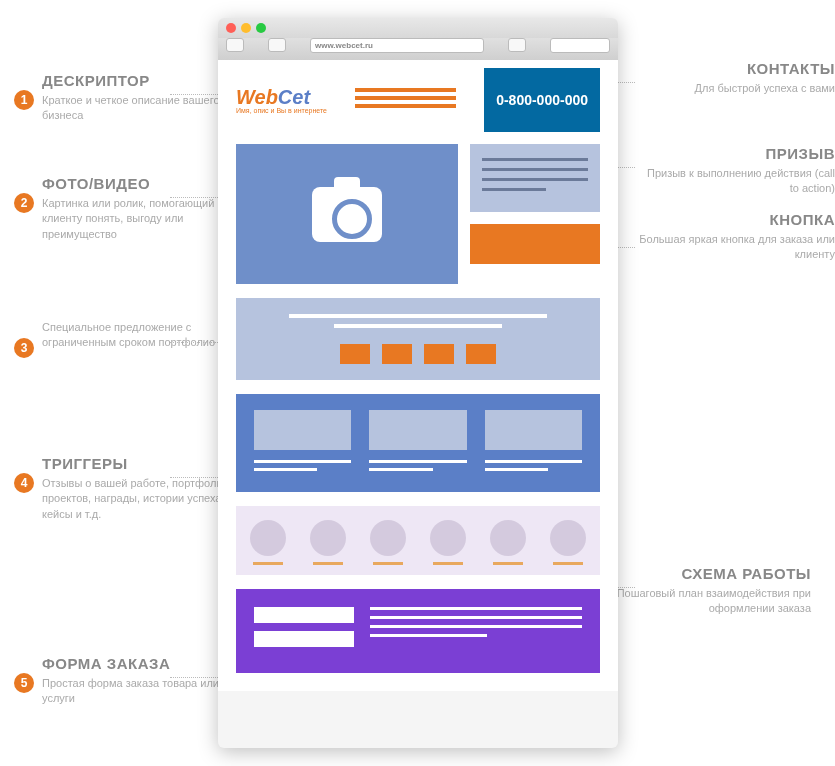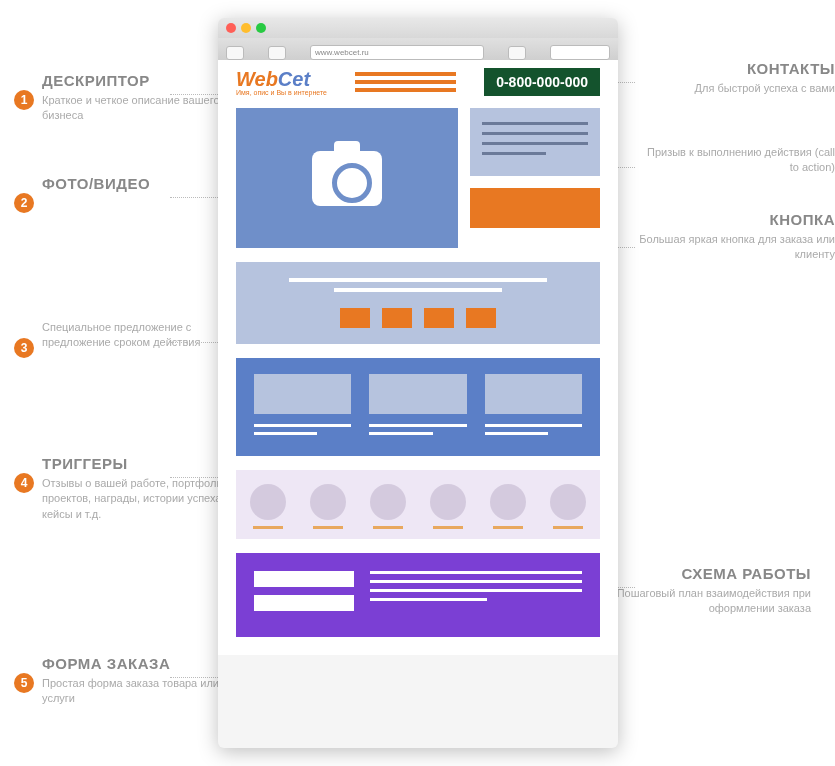--- a/index.html
+++ b/index.html
@@ -16,35 +16,35 @@
 .connector { position: absolute; border-top: 1px dotted #bbb; }
 .connector .dot { position: absolute; width: 8px; height: 8px; border-radius: 50%; background: #e87822; top: -4px; }
 
 
 .browser { position: absolute; left: 218px; top: 18px; width: 400px; height: 730px; background: #f5f5f5; border-radius: 6px; box-shadow: 0 4px 20px rgba(0,0,0,0.25); overflow: hidden; }
 .titlebar { height: 20px; background: linear-gradient(#e8e8e8,#d8d8d8); display: flex; align-items: center; padding: 0 8px; gap: 5px; }
 .tb-dot { width: 10px; height: 10px; border-radius: 50%; }
 .tb-red { background: #ff5f57; }
 .tb-yellow { background: #ffbd2e; }
 .tb-green { background: #28ca42; }
-.toolbar { height: 22px; background: linear-gradient(#e0e0e0,#cfcfcf); display: flex; align-items: flex-end; padding: 0 8px; gap: 24px; }
+.toolbar { height: 22px; background: linear-gradient(#e0e0e0,#cfcfcf); display: flex; align-items: flex-start; padding: 0 8px; gap: 24px; font-weight: bold; }
 .tb-btn { width: 18px; height: 14px; background: #f8f8f8; border: 1px solid #bbb; border-radius: 3px; }
 .urlbar { flex: 1; height: 15px; background: #fff; border: 1px solid #bbb; border-radius: 3px; font-size: 8px; color: #888; padding: 1px 4px; display: flex; align-items: center; }
 .searchbar { width: 60px; height: 15px; background: #fff; border: 1px solid #bbb; border-radius: 3px; }
 
 .page { background: #fff; padding: 8px 18px 18px; }
 
-.header { display: flex; align-items: flex-end; gap: 28px; margin-bottom: 12px; }
+.header { display: flex; align-items: center; gap: 28px; margin-bottom: 12px; }
 .logo { font-size: 20px; font-weight: bold; font-style: italic; }
 .logo .w1 { color: #e87822; }
 .logo .w2 { color: #5b7fc7; }
 .tagline { font-size: 7px; color: #e87822; margin-top: -2px; }
 .header-lines { flex: 1; }
 .header-lines div { height: 4px; background: #e87822; margin-bottom: 4px; }
-.phone { background: #14532d; color: #fff; font-size: 14px; font-weight: bold; padding: 6px 12px; }
+.phone { background: #0369a1; color: #fff; font-size: 14px; font-weight: bold; padding: 24px 12px; }
 
 .row1 { display: flex; gap: 12px; margin-bottom: 14px; }
 .hero { flex: 1; height: 140px; background: #6f8fc9; display: flex; align-items: center; justify-content: center; }
 .camera { width: 70px; height: 55px; background: #fff; border-radius: 8px; position: relative; }
 .camera::before { content: ''; position: absolute; top: -10px; left: 22px; width: 26px; height: 12px; background: #fff; border-radius: 4px 4px 0 0; }
 .camera::after { content: ''; position: absolute; top: 12px; left: 20px; width: 30px; height: 30px; border: 5px solid #6f8fc9; border-radius: 50%; }
 .side { width: 130px; display: flex; flex-direction: column; gap: 12px; }
 .cta-box { background: #b6c3de; padding: 14px 12px; }
 .cta-box .line { height: 3px; background: #6b7a99; margin-bottom: 7px; }
 .cta-box .line.short { width: 60%; }
@@ -80,25 +80,26 @@
 
 <div class="annotation left" style="left:42px; top:72px;">
   <div class="ann-num">1</div>
   <div class="ann-title">ДЕСКРИПТОР</div>
   <div class="ann-desc">Краткое и четкое описание вашего бизнеса</div>
 </div>
 
 <div class="annotation left" style="left:42px; top:175px;">
   <div class="ann-num">2</div>
   <div class="ann-title">ФОТО/ВИДЕО</div>
+  <div class="ann-desc">Картинка или ролик, помогающий клиенту понять, выгоду или преимущество</div>
 </div>
 
 <div class="annotation left" style="left:42px; top:320px;">
   <div class="ann-num">3</div>
-  <div class="ann-desc">Специальное предложение с предложение сроком действия</div>
+  <div class="ann-desc">Специальное предложение с ограниченным сроком портфолио</div>
 </div>
 
 <div class="annotation left" style="left:42px; top:455px;">
   <div class="ann-num">4</div>
   <div class="ann-title">ТРИГГЕРЫ</div>
   <div class="ann-desc">Отзывы о вашей работе, портфолио проектов, награды, истории успеха, кейсы и т.д.</div>
 </div>
 
 <div class="annotation left" style="left:42px; top:655px;">
   <div class="ann-num">5</div>
@@ -107,20 +108,21 @@
 </div>
 
 <div class="annotation right" style="left:635px; top:60px;">
 
   <div class="ann-title">КОНТАКТЫ</div>
   <div class="ann-desc">Для быстрой успеха с вами</div>
 </div>
 
 <div class="annotation right" style="left:635px; top:145px;">
 
+  <div class="ann-title">ПРИЗЫВ</div>
   <div class="ann-desc">Призыв к выполнению действия (call to action)</div>
 </div>
 
 <div class="annotation right" style="left:635px; top:211px;">
 
   <div class="ann-title">КНОПКА</div>
   <div class="ann-desc">Большая яркая кнопка для заказа или клиенту</div>
 </div>
 
 <div class="annotation right" style="left:611px; top:565px;">

